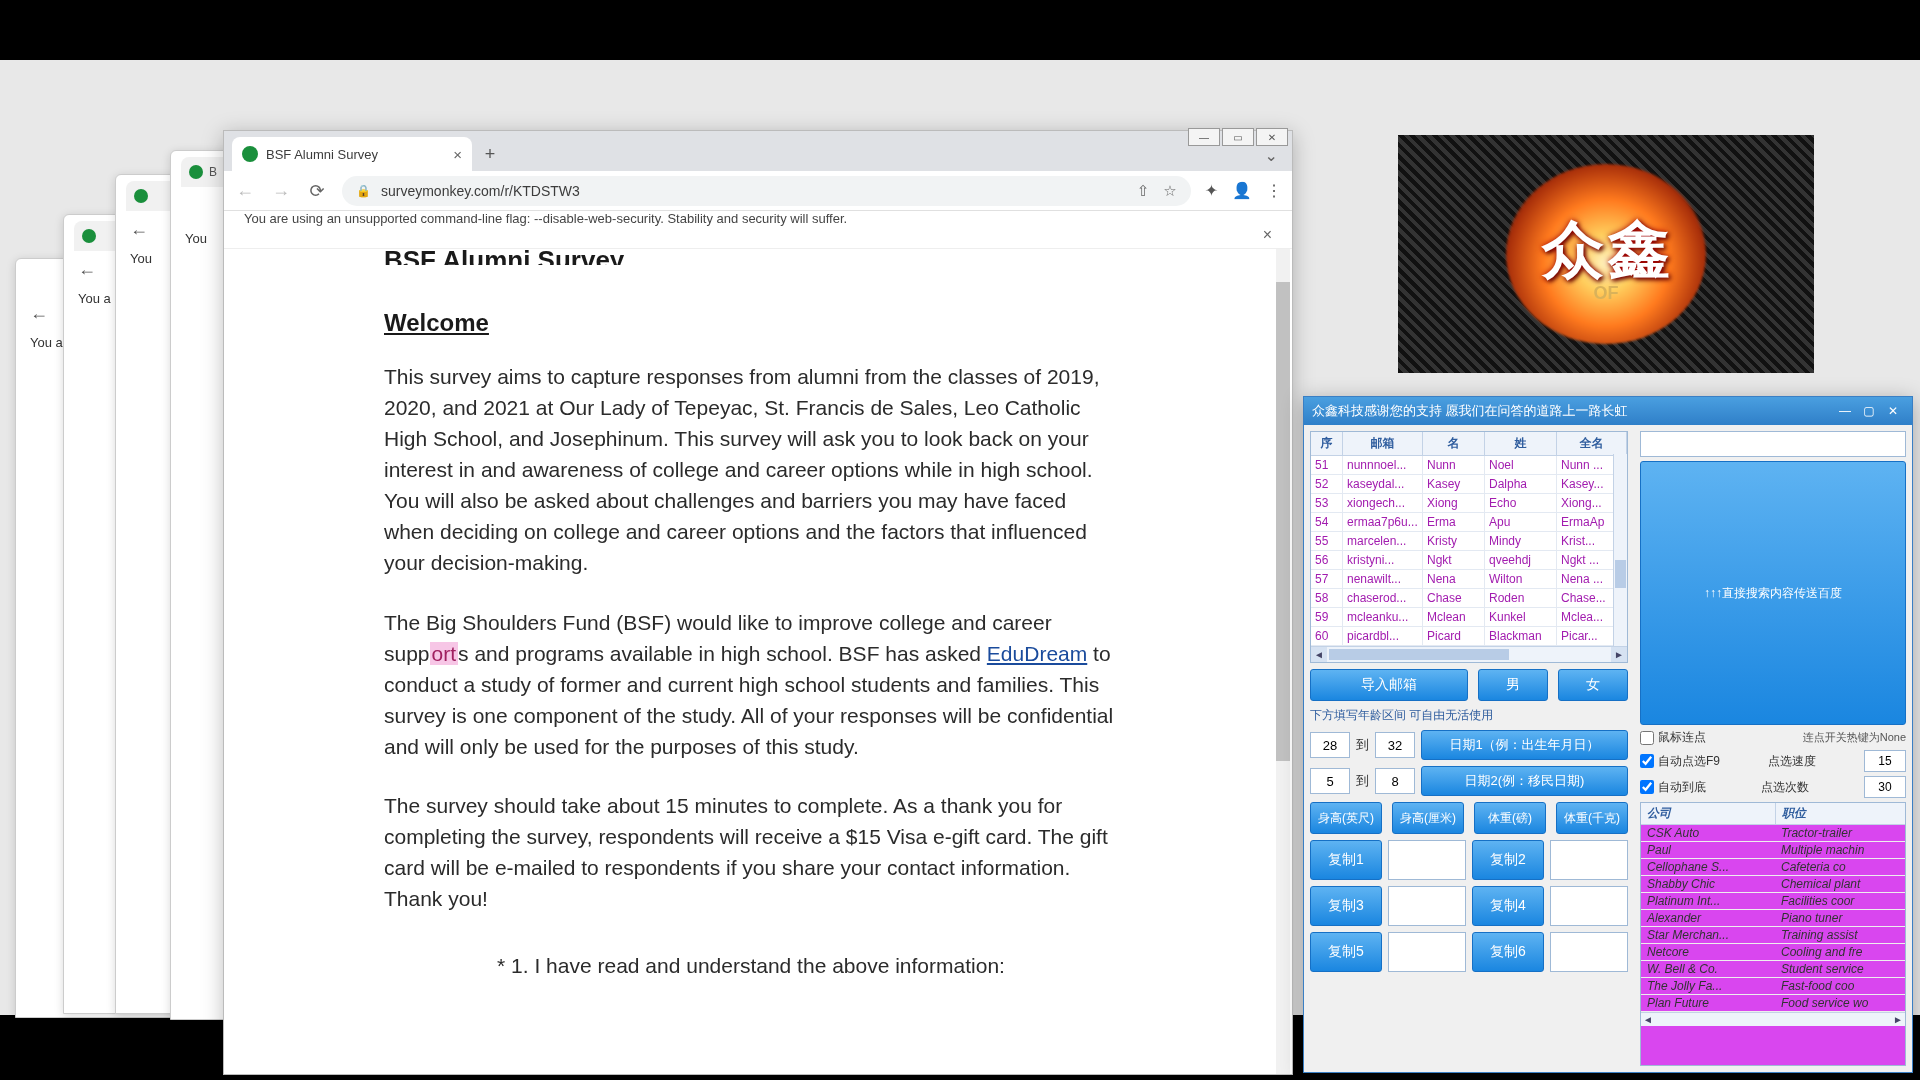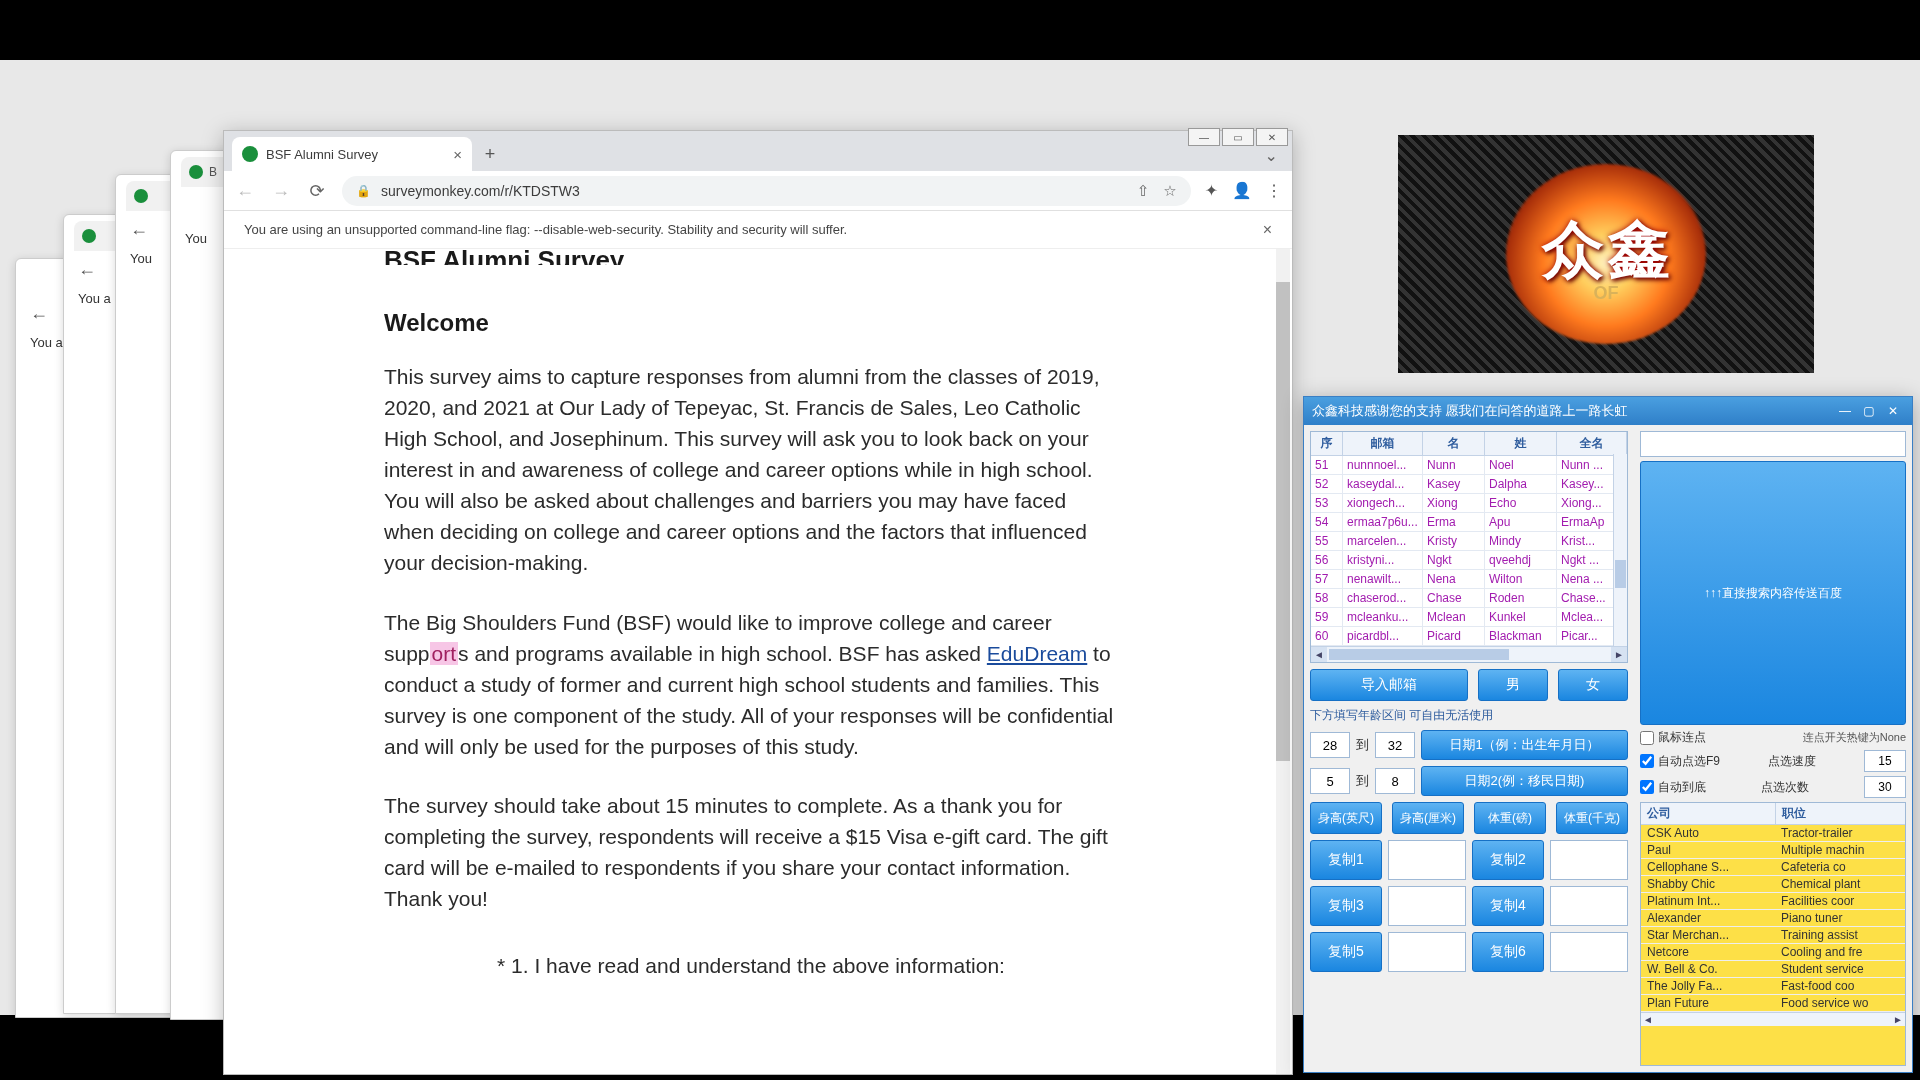--- a/index.html
+++ b/index.html
@@ -22,28 +22,28 @@
   .tab .fav { width: 16px; height: 16px; border-radius: 50%; background: #1a8f3c; flex-shrink:0;}
   .tab .close { margin-left: auto; color: #666; font-size: 15px; }
   .newtab { width: 28px; height: 28px; display: flex; align-items: center; justify-content: center; font-size: 18px; color: #555; margin-left: 4px; margin-bottom: 3px;}
   .addrbar { height: 40px; display: flex; align-items: center; padding: 0 10px; gap: 14px; border-bottom: 1px solid #e0e0e0; }
   .navbtn { width: 22px; color: #666; font-size: 18px; text-align: center; }
   .navbtn.dis { color: #bbb; }
   .url { flex: 1; height: 30px; background: #f1f3f4; border-radius: 15px; display: flex; align-items: center; padding: 0 14px; font-size: 14px; color: #3c3c3c; gap: 10px;}
   .url .lock { font-size: 12px; color: #555;}
   .url .right { margin-left: auto; display: flex; gap: 14px; color: #666; font-size: 15px;}
   .tbico { color: #555; font-size: 16px; }
-  .flagbar { height: 38px; display: flex; align-items: center; padding: 0 20px; font-size: 13px; color: #444; border-bottom: 1px solid #eee; }
+  .flagbar { height: 38px; display: flex; padding: 0 20px; font-size: 13px; color: #444; border-bottom: 1px solid #eee; flex-direction: column; }
   .flagbar .x { margin-left: auto; color: #666; font-size: 16px; }
   .content { position: relative; height: calc(100% - 118px); overflow: hidden; padding: 0 14px 0 0;}
   .scrollbar { position: absolute; right: 2px; top: 0; width: 14px; height: 100%; background: #f1f1f1;}
   .scrollbar .thumb { position:absolute; top:4%; width:100%; height:58%; background:#c1c1c1;}
   .page { padding: 0 160px 0 160px; }
   .stitle { font-size: 26px; font-weight: 700; color: #1a1a1a; margin-top: -4px; overflow:hidden; height:20px;}
-  .welcome { font-size: 24px; font-weight: 700; color: #1a1a1a; margin-top: 44px; margin-bottom: 24px;}
+  .welcome { font-size: 24px; font-weight: 700; color: #1a1a1a; margin-top: 44px; margin-bottom: 24px; text-decoration: underline;}
   .para { font-size: 21px; color: #2b2b2b; line-height: 1.48; margin-bottom: 28px; }
   .para a { color: #1a4b9c; text-decoration: underline; }
   .q { font-size: 21px; color: #2b2b2b; margin-top: 40px; text-align: center;}
   .highlight { background: #f7c6e6; color: #a02060; padding: 0 2px;}
   
   
   .logo { position: absolute; top: 75px; left: 1398px; width: 416px; height: 238px; background: #222; overflow: hidden; }
   .logo::before { content:""; position:absolute; inset:0; background: repeating-linear-gradient(45deg, #111 0 4px, #333 4px 8px); }
   .logo .flame { position: absolute; top: 50%; left: 50%; transform: translate(-50%,-50%); width: 200px; height: 180px; background: radial-gradient(circle at 50% 55%, #fff2c0 0%, #ffcf5e 20%, #ff7a1e 45%, #a82f0a 70%, transparent 80%); border-radius: 50%; filter: blur(1px);}
   .logo .ch { position:absolute; top:50%; left:50%; transform:translate(-50%,-55%); font-size:62px; font-weight:900; color:#fff; text-shadow: 0 0 6px #a00, 2px 2px 4px #400; display:flex; gap:4px;}
@@ -78,21 +78,21 @@
   .lrow { display:flex; gap:6px;}
   .wbtn { flex:1; height:32px; background: linear-gradient(#5eb3f2, #1a86e0); color:#fff; border:1px solid #1670c5; border-radius:3px; font-size:14px; display:flex; align-items:center; justify-content:center;}
   .crow { display:flex; gap:6px; align-items:center;}
   .cbtn { width:72px; height:40px; background: linear-gradient(#5eb3f2, #1a86e0); color:#fff; border:1px solid #1670c5; border-radius:3px; font-size:14px; display:flex; align-items:center; justify-content:center;}
   .cinp { flex:1; height:40px; border:1px solid #9fb9d6; background:#fff;}
   
   .rinp { height:26px; border:1px solid #9fb9d6; background:#fff; }
   .rchk { display:flex; align-items:center; gap:4px; font-size:12px; color:#333;}
   .rchk input{width:14px;height:14px;}
   .rninp { width:42px; height:22px; border:1px solid #9fb9d6; text-align:center; font-size:12px;}
-  .rlist { border:1px solid #9fb9d6; background:#fde047; font-size:12px; flex:1; min-height:0; }
+  .rlist { border:1px solid #9fb9d6; background:#d946ef; font-size:12px; flex:1; min-height:0;font-style:italic; }
   .rlist .rhead { display:flex; background:#eef3fa; border-bottom:1px solid #c3d2e6;}
   .rlist .rhead div{ padding:2px 6px; color:#2f5d9e; font-weight:bold;}
   .rlist .rh0{flex:1;} .rlist .rh1{width:130px; border-left:1px solid #c3d2e6;}
   .rlist .rrow{display:flex; border-bottom:1px solid #eee;}
   .rlist .rrow div{ padding:1px 6px; overflow:hidden; white-space:nowrap; color:#333;}
   .rlist .rr0{flex:1;} .rlist .rr1{width:130px;}
   .rlist .rhscroll{height:14px; background:#eef3fa; border-top:1px solid #c3d2e6; position:relative;}
   .rlist .rhscroll .ar{position:absolute; top:0; width:14px; height:100%; text-align:center; font-size:10px; line-height:13px; color:#446;}
 </style>
 </head>

